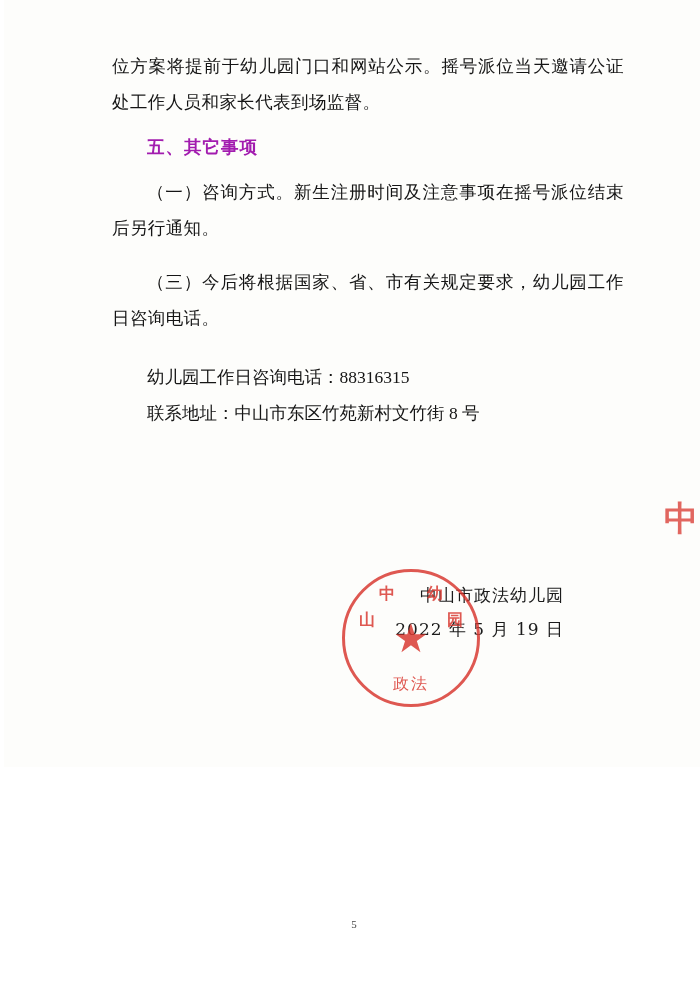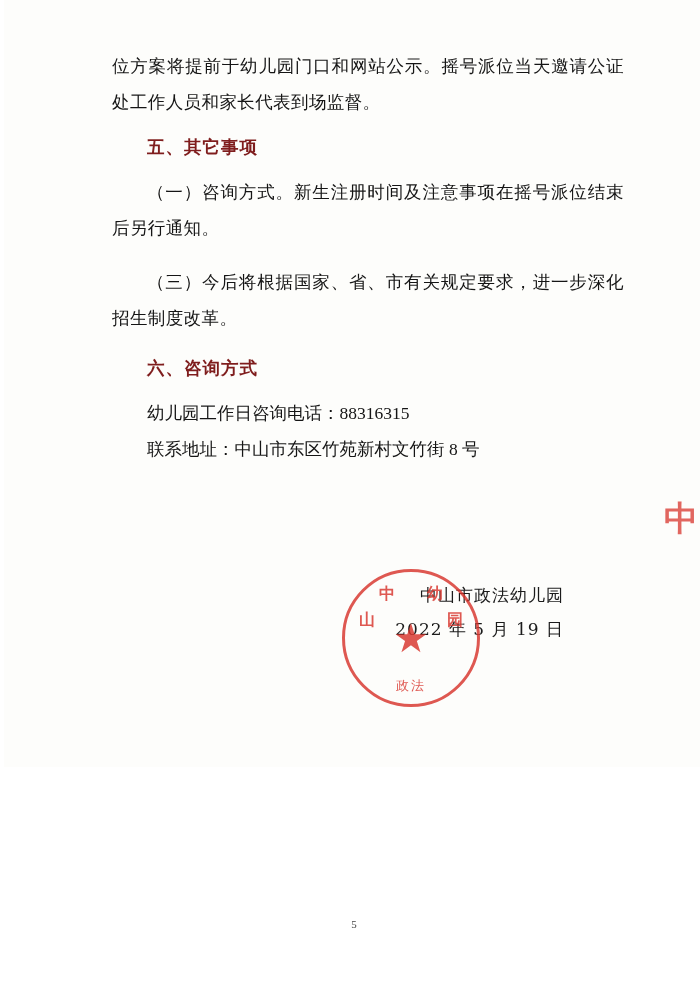--- a/index.html
+++ b/index.html
@@ -40,21 +40,21 @@
   }
   .indent {
     text-indent: 35px;
   }
   .heading {
     font-size: 17.5px;
     line-height: 36px;
     font-weight: bold;
     text-indent: 35px;
     margin: 0;
-    color: #7f1d1d;
+    color: #a21caf;
     letter-spacing: 1px;
   }
   .spacer-sm { height: 9px; }
   .spacer-md { height: 14px; }
   .contact-line {
     font-size: 17.5px;
     line-height: 36px;
     text-indent: 35px;
     margin: 0;
     color: #151515;
@@ -115,21 +115,21 @@
     font-family: "DejaVu Serif", "Liberation Serif", serif;
     font-weight: bold;
   }
   .seal-bottom-text {
     position: absolute;
     left: 0;
     right: 0;
     bottom: 9px;
     text-align: center;
     color: #d8342c;
-    font-size: 13px;
+    font-size: 16px;
     letter-spacing: 2px;
   }
   
   .edge-mark {
     position: absolute;
     right: 0px;
     top: 490px;
     width: 46px;
     height: 90px;
     overflow: hidden;
@@ -168,25 +168,24 @@
 
     <div class="spacer-sm"></div>
 
     <p class="para indent">（一）咨询方式。新生注册时间及注意事项在摇号派位结束后另行通知。</p>
 
     <div class="spacer-sm"></div>
 
 
     <div class="spacer-sm"></div>
 
-    <p class="para indent">（三）今后将根据国家、省、市有关规定要求，进一步深化招生制度改革。</p>
+    <p class="para indent">（三）今后将根据国家、省、市有关规定要求，幼儿园工作日咨询电话。</p>
 
     <div class="spacer-md"></div>
 
-    <p class="heading">六、咨询方式</p>
 
     <div class="spacer-sm"></div>
 
     <p class="contact-line">幼儿园工作日咨询电话：88316315</p>
 
     <p class="contact-line">联系地址：中山市东区竹苑新村文竹街 8 号</p>
 
   </div>
 
   <div class="sign-block">

